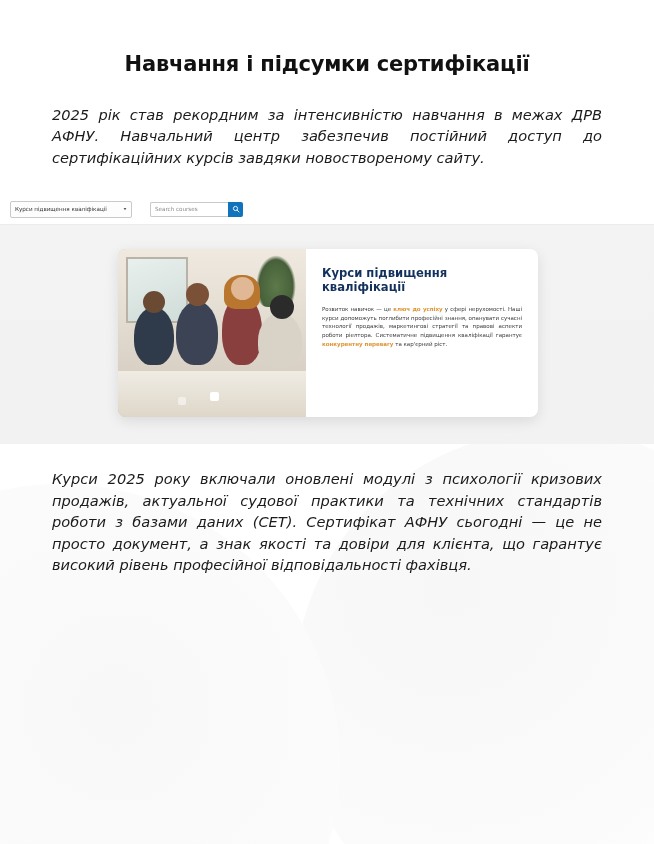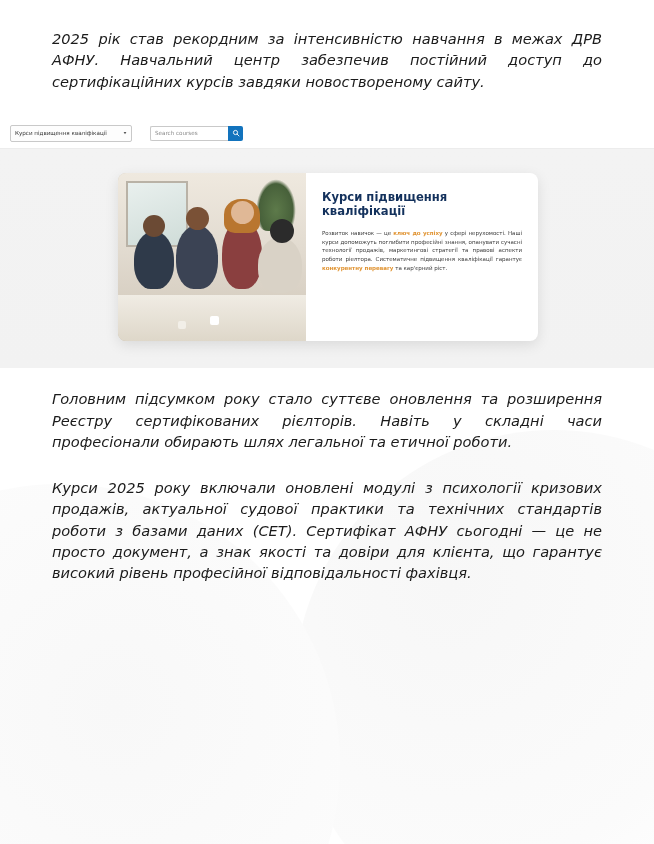--- a/index.html
+++ b/index.html
@@ -219,20 +219,21 @@
   
 </style>
 </head>
 <body>
 
 <div class="bg-swoosh-1"></div>
 <div class="bg-swoosh-2"></div>
 
 <div class="page">
 
+  <h1 class="title">Навчання і підсумки сертифікації</h1>
 
   <p class="para para-1">2025 рік став рекордним за інтенсивністю навчання в межах ДРВ АФНУ. Навчальний центр забезпечив постійний доступ до сертифікаційних курсів завдяки новоствореному сайту.</p>
 
   <div class="shot">
     <div class="shot-inner"></div>
 
     <div class="shot-topbar">
       <div class="course-select">
         <span>Курси підвищення кваліфікації</span>
         <span class="caret">⯆</span>
@@ -263,17 +264,16 @@
       </div>
       <div class="card-text">
         <div class="card-title">Курси підвищення кваліфікації</div>
         <div class="card-body">
           <span>Розвиток навичок — це </span><span class="hl">ключ до успіху</span><span> у сфері нерухомості. Наші курси допоможуть поглибити професійні знання, опанувати сучасні технології продажів, маркетингові стратегії та правові аспекти роботи ріелтора. Систематичне підвищення кваліфікації гарантує </span><span class="hl">конкурентну перевагу</span><span> та кар'єрний ріст.</span>
         </div>
       </div>
     </div>
   </div>
 
-  <p class="para para-2">Головним підсумком року стало суттєве оновлення та розширення Реєстру сертифікованих рієлторів. Навіть у складні часи професіонали обирають шлях легальної та етичної роботи.</p>
 
   <p class="para para-3">Курси 2025 року включали оновлені модулі з психології кризових продажів, актуальної судової практики та технічних стандартів роботи з базами даних (СЕТ). Сертифікат АФНУ сьогодні — це не просто документ, а знак якості та довіри для клієнта, що гарантує високий рівень професійної відповідальності фахівця.</p>
 
 </div>
 
 </body></html>

